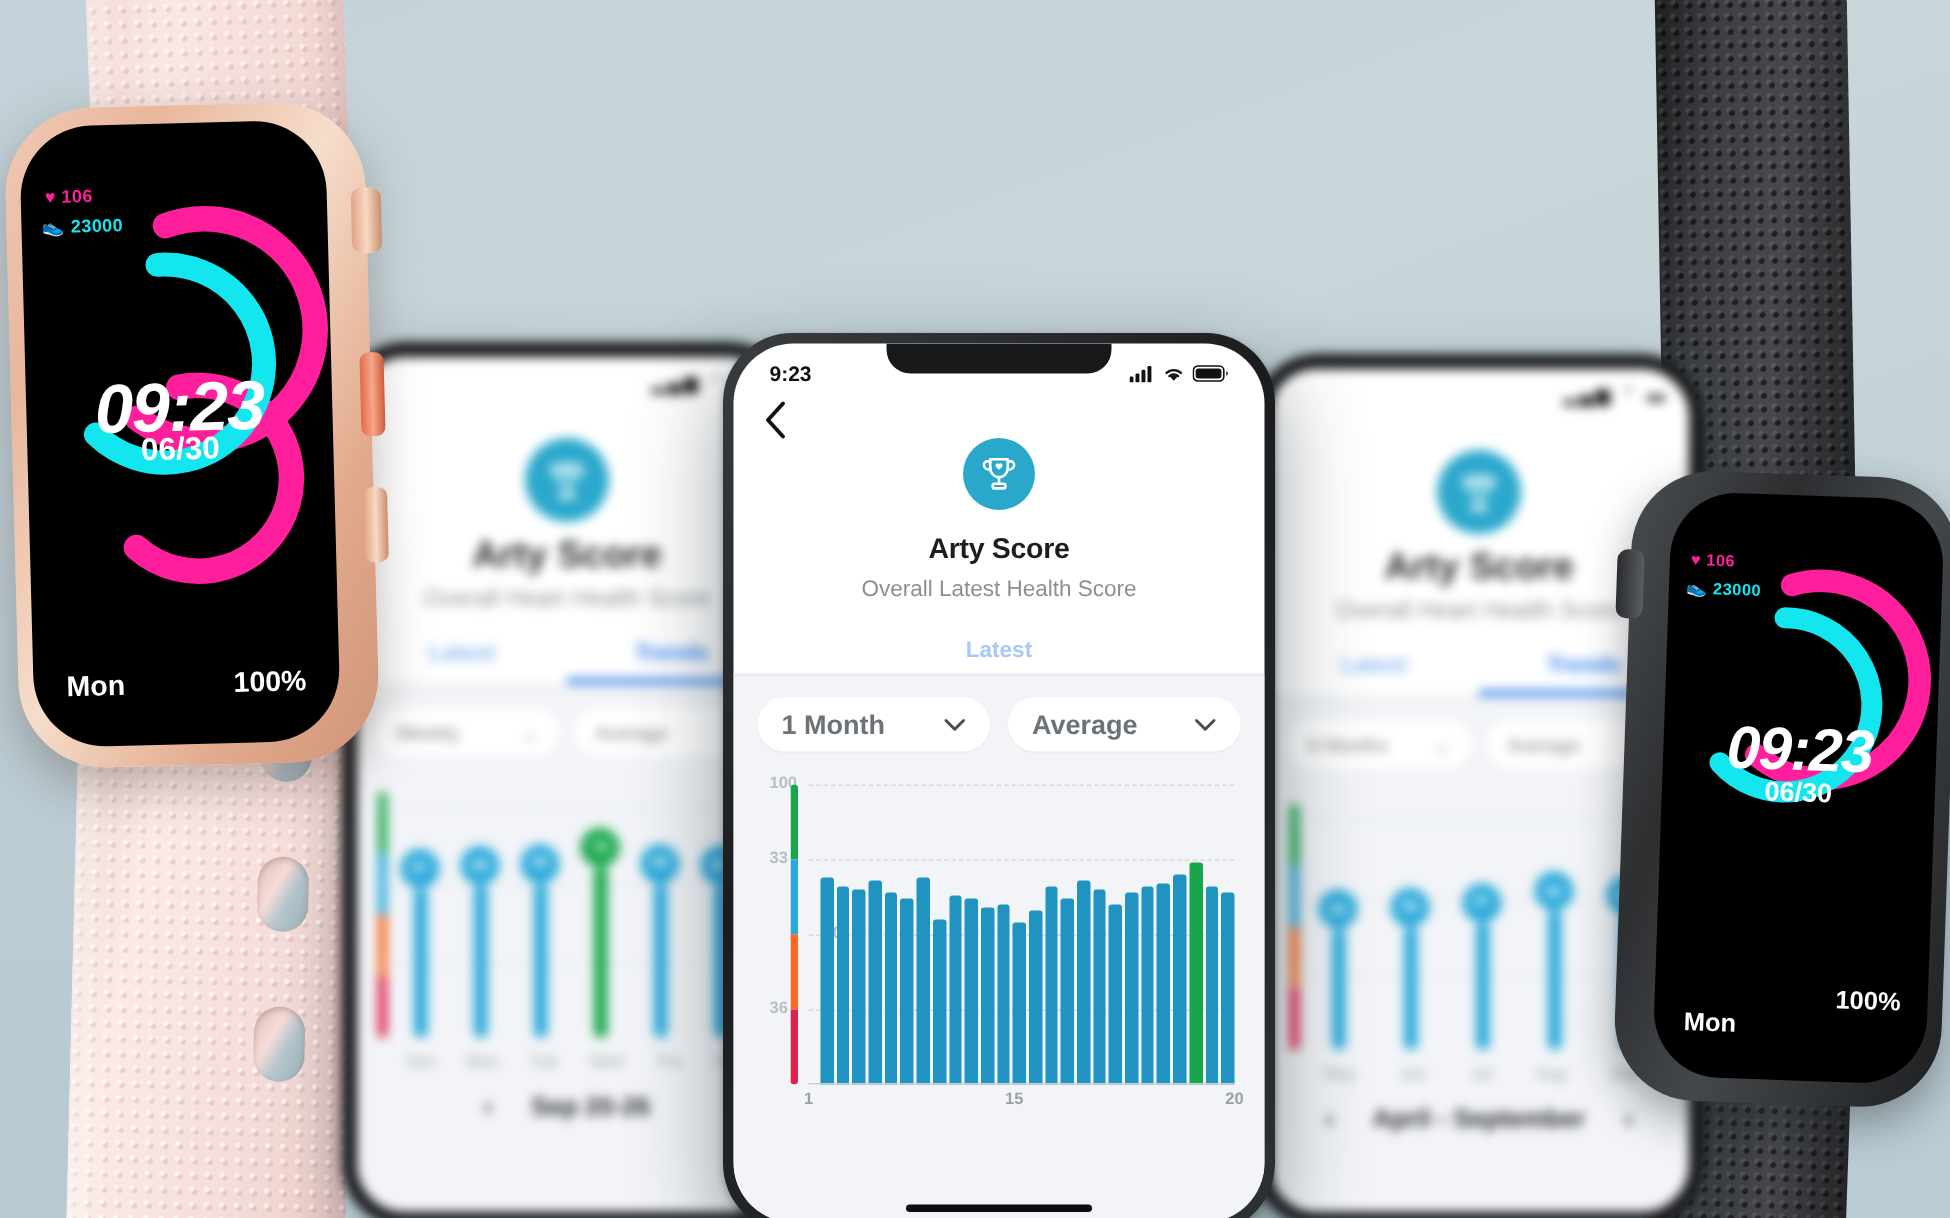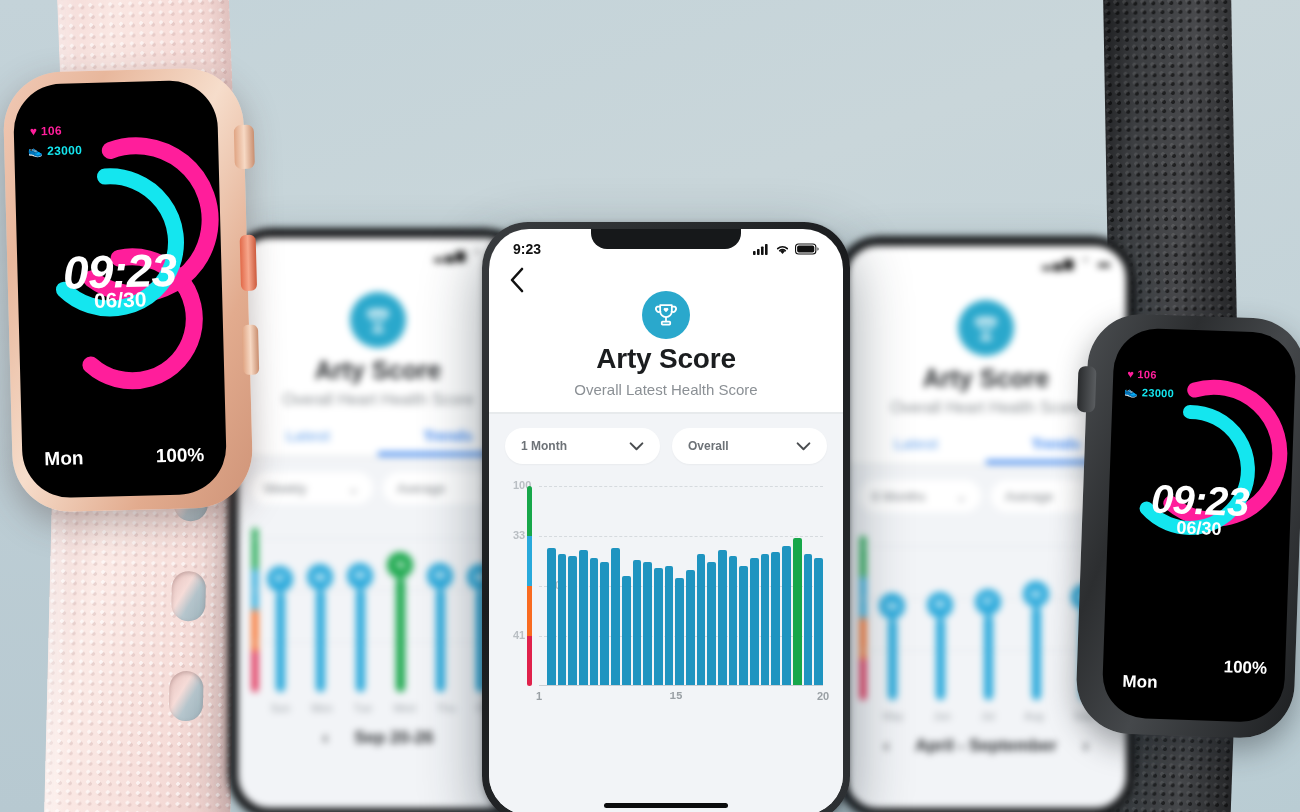--- a/index.html
+++ b/index.html
@@ -179,39 +179,39 @@
     display:flex; align-items:center; justify-content:space-between;
     padding:12px 24px 4px; font-size:14px; font-weight:700; color:#111;
   }
   .sb-right { display:flex; align-items:center; gap:5px; }
   .backbtn { padding:6px 20px 0; cursor:pointer; width:50px; }
   .app-head { text-align:center; margin-top:-6px; }
   .trophy-circle {
     width:48px; height:48px; border-radius:50%; background:#2aa8cc;
     display:flex; align-items:center; justify-content:center; margin:0 auto;
   }
-  .app-title { font-size:28px; font-weight:700; color:#1b1d1f; margin-top:4px; letter-spacing:-.2px;}
+  .app-title { font-size:19px; font-weight:700; color:#1b1d1f; margin-top:16px; letter-spacing:-.2px;}
   .app-sub { font-size:15px; color:#8b9095; margin-top:6px; }
   .tabs { display:flex; margin-top:16px; position:relative; }
   .tabs::after{ content:""; position:absolute; left:0; right:0; bottom:0; height:2px; background:#e7eaec; }
   .tab {
     flex:1; text-align:center; font-size:15px; font-weight:700; padding:8px 0 9px;
     color:#a8c8f5; position:relative; cursor:pointer;
   }
   .tab.active { color:#3b86f2; }
   .tab.active::after {
     content:""; position:absolute; left:6px; right:6px; bottom:0; height:4px;
     background:#3b86f2; border-radius:2px; z-index:2;
   }
   .panel { background:#f2f4f7; height:100%; padding:14px 16px 0; }
   .selects { display:flex; gap:12px; }
   .sel {
     flex:1; background:#fff; border-radius:22px; height:36px;
     display:flex; align-items:center; justify-content:space-between;
-    padding:0 16px; font-size:12px; color:#6d7277; font-weight:600; cursor:pointer;
+    padding:0 16px; font-size:18px; color:#6d7277; font-weight:600; cursor:pointer;
     box-shadow: 0 1px 2px rgba(0,0,0,.04);
   }
   .chart-wrap { position:relative; height:200px; margin-top:22px; }
   .gridline { position:absolute; left:34px; right:4px; border-top:1px dashed #d6dade; }
   .ylab { position:absolute; left:8px; font-size:11px; color:#b9bec3; font-weight:700; transform:translateY(-50%); }
   .legend-bar {
     position:absolute; left:22px; width:5px; border-radius:3px; overflow:hidden;
     display:flex; flex-direction:column;
   }
   .legend-bar i { display:block; }
@@ -501,50 +501,51 @@
             <path d="M12 14v3.4"></path>
             <rect x="8.4" y="17.6" width="7.2" height="2.6" rx="0.6"></rect>
             <path d="M12 9.6 10.3 8a1.2 1.2 0 1 1 1.7-1.7A1.2 1.2 0 1 1 13.7 8z" fill="#fff" stroke="none"></path>
           </svg>
         </div>
         <div class="app-title">Arty Score</div>
         <div class="app-sub">Overall Latest Health Score</div>
       </div>
 
       <div class="tabs">
+        <div class="tab">Latest</div>
       </div>
 
       <div class="panel">
         <div class="selects">
           <div class="sel">
             <span>1 Month</span>
             <svg width="15" height="9" viewBox="0 0 16 10">
               <path d="M1.5 1.5 8 8l6.5-6.5" fill="none" stroke="#4a4d50" stroke-width="2.2" stroke-linecap="round" stroke-linejoin="round"></path>
             </svg>
           </div>
           <div class="sel">
-            <span>Overall</span>
+            <span>Average</span>
             <svg width="15" height="9" viewBox="0 0 16 10">
               <path d="M1.5 1.5 8 8l6.5-6.5" fill="none" stroke="#4a4d50" stroke-width="2.2" stroke-linecap="round" stroke-linejoin="round"></path>
             </svg>
           </div>
         </div>
 
         <div class="chart-wrap">
           <div id="gridlines">
               <div class="gridline" style="top: 0px;"></div>
               <div class="gridline" style="top: 50px;"></div>
               <div class="gridline" style="top: 100px;"></div>
               <div class="gridline" style="top: 150px;"></div>
             </div>
           <div id="ylabels">
               <div class="ylab" style="top: -1px;">100</div>
               <div class="ylab" style="top: 49px;">33</div>
               <div class="ylab" style="top: 99px; margin-left: 36px;">50</div>
-              <div class="ylab" style="top: 149px;">41</div>
+              <div class="ylab" style="top: 149px;">36</div>
             </div>
           <div class="legend-bar" id="legendBar" style="top: 0px; height: 200px;">
               <i style="background: rgb(23, 167, 74); height: 50px;"></i>
               <i style="background: rgb(41, 169, 219); height: 50px;"></i>
               <i style="background: rgb(249, 106, 32); height: 50px;"></i>
               <i style="background: rgb(224, 33, 75); height: 50px;"></i>
             </div>
           <div class="bars" id="mainBars">
               <div class="bar" title="1: 69" style="height: 138px; background: rgb(31, 148, 192);"></div>
               <div class="bar" title="2: 66" style="height: 132px; background: rgb(31, 148, 192);"></div>
@@ -570,21 +571,21 @@
               <div class="bar" title="22: 67" style="height: 134px; background: rgb(31, 148, 192);"></div>
               <div class="bar" title="23: 70" style="height: 140px; background: rgb(31, 148, 192);"></div>
               <div class="bar" title="24: 74" style="height: 148px; background: rgb(23, 167, 74);"></div>
               <div class="bar" title="25: 66" style="height: 132px; background: rgb(31, 148, 192);"></div>
               <div class="bar" title="undefined: 64" style="height: 128px; background: rgb(31, 148, 192);"></div>
             </div>
           <div class="xaxis"></div>
         </div>
         <div class="xlabels" id="xlabels">
             <span style="left: 0%;">1</span>
-            <span style="left: 48.2759%; font-family: Liberation Mono, monospace;">15</span>
+            <span style="left: 48.2759%;">15</span>
             <span style="left: 100%;">20</span>
           </div>
 
       </div>
       <div class="home-ind"></div>
     </div>
   </div>
 
 </div>
 

